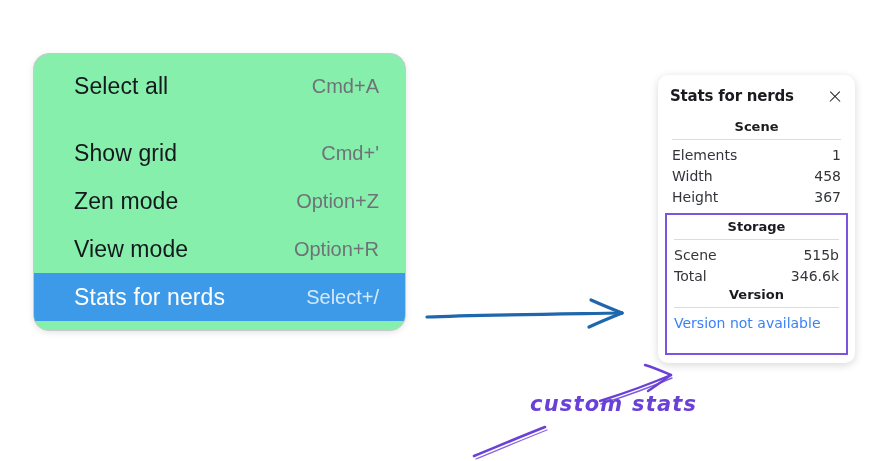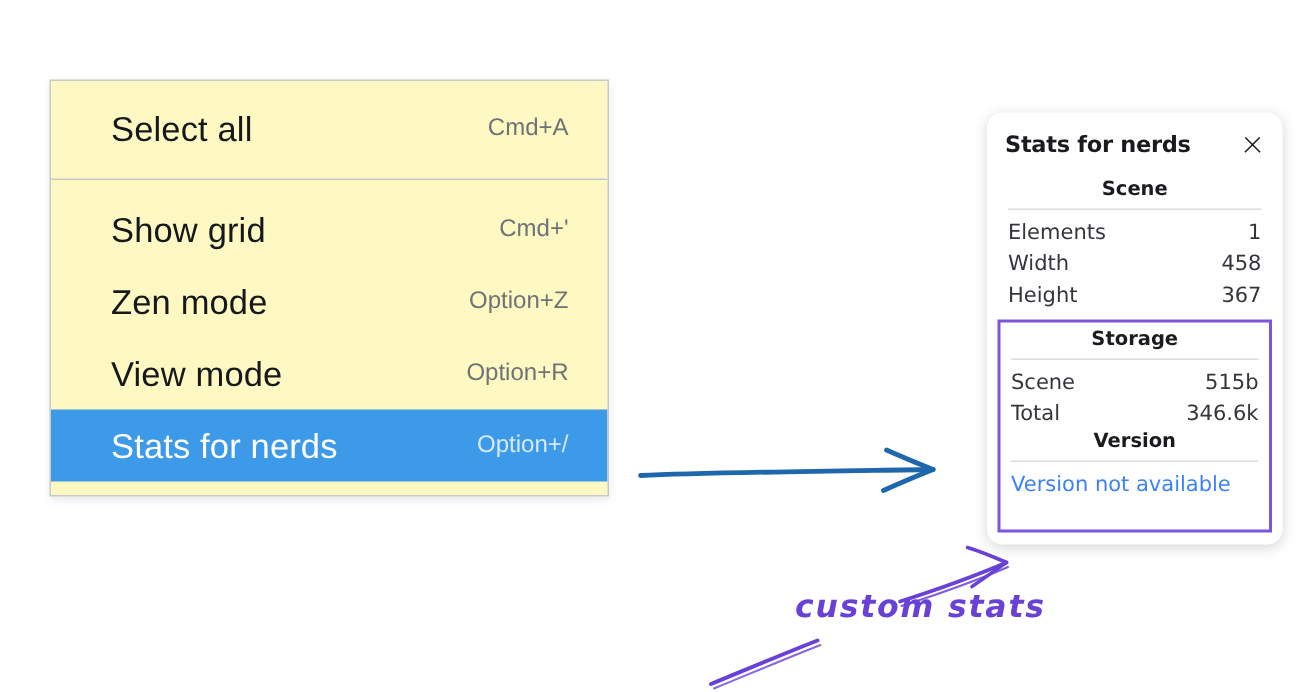--- a/index.html
+++ b/index.html
@@ -15,23 +15,23 @@
     font-family: "Liberation Sans", sans-serif;
     -webkit-font-smoothing: antialiased;
   }
 
   
   #context-menu {
     position: absolute;
     left: 33px;
     top: 53px;
     width: 373px;
-    background: #fef9c3;
+    background: #86efac;
     border: 1px solid #c6cacf;
-    border-radius: 0;
+    border-radius: 16px;
     box-shadow: 0 2px 6px rgba(0,0,0,0.10);
     overflow: hidden;
     box-sizing: border-box;
   }
   .menu-group {
     padding: 8px 0 8px 0;
   }
   .menu-group.group-top { padding-bottom: 9px; }
   .menu-group.group-bottom { padding-top: 9px; padding-bottom: 9px; }
   .menu-sep {
@@ -51,21 +51,21 @@
   .menu-item.selected {
     background: #3d9ae8;
   }
   .mi-label {
     font-size: 23px;
     color: #15181c;
     letter-spacing: 0.1px;
     white-space: nowrap;
   }
   .mi-shortcut {
-    font-size: 16px;
+    font-size: 20px;
     color: #6e7377;
     white-space: nowrap;
   }
   .menu-item.selected .mi-label { color: #ffffff; }
   .menu-item.selected .mi-shortcut { color: #d6e9fa; }
 
   
   #stats-panel {
     position: absolute;
     left: 658px;
@@ -189,21 +189,21 @@
     <div class="menu-item">
       <span class="mi-label">Zen mode</span>
       <span class="mi-shortcut">Option+Z</span>
     </div>
     <div class="menu-item">
       <span class="mi-label">View mode</span>
       <span class="mi-shortcut">Option+R</span>
     </div>
     <div class="menu-item selected">
       <span class="mi-label">Stats for nerds</span>
-      <span class="mi-shortcut">Option+/</span>
+      <span class="mi-shortcut">Select+/</span>
     </div>
   </div>
 </div>
 
 <div id="stats-panel">
   <div class="stats-header">
     <span class="stats-title">Stats for nerds</span>
     <span class="close-icon"></span>
   </div>
 

